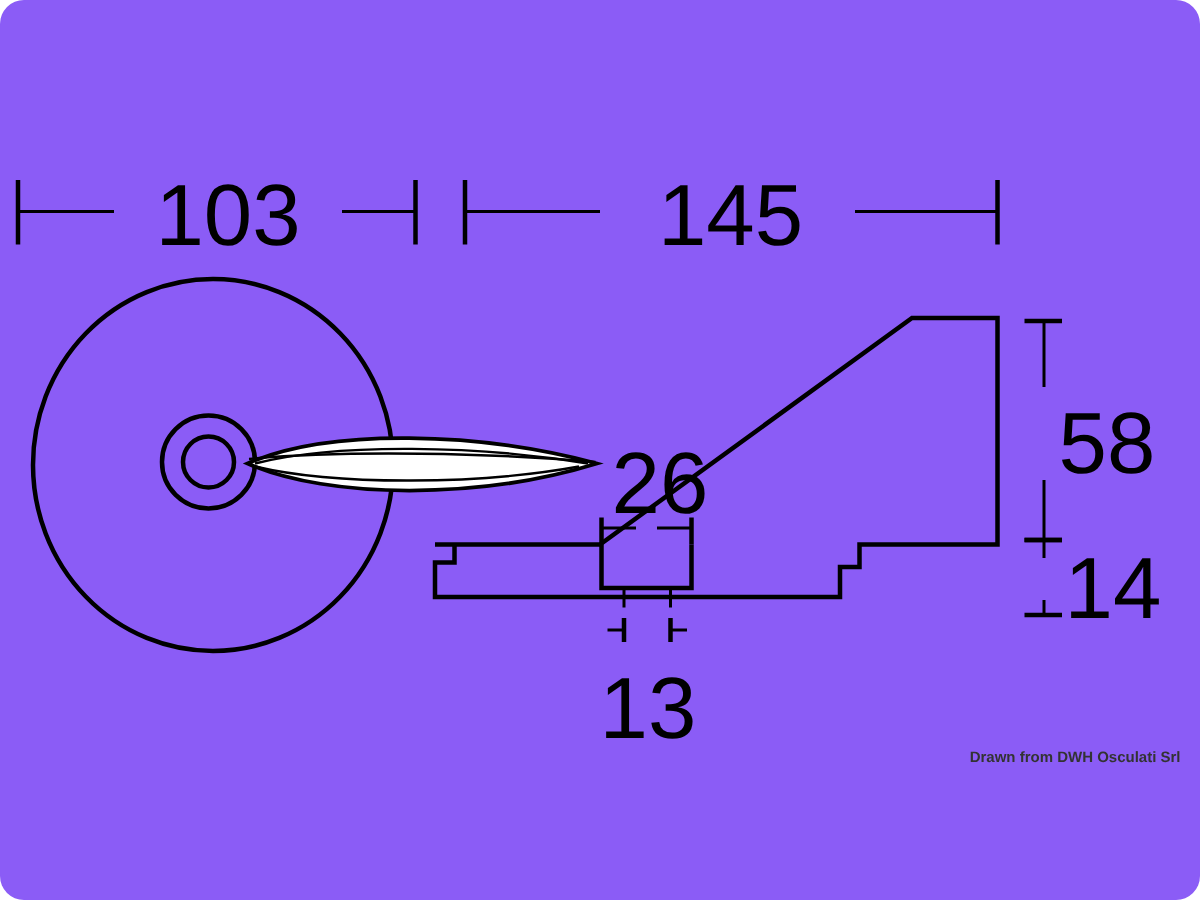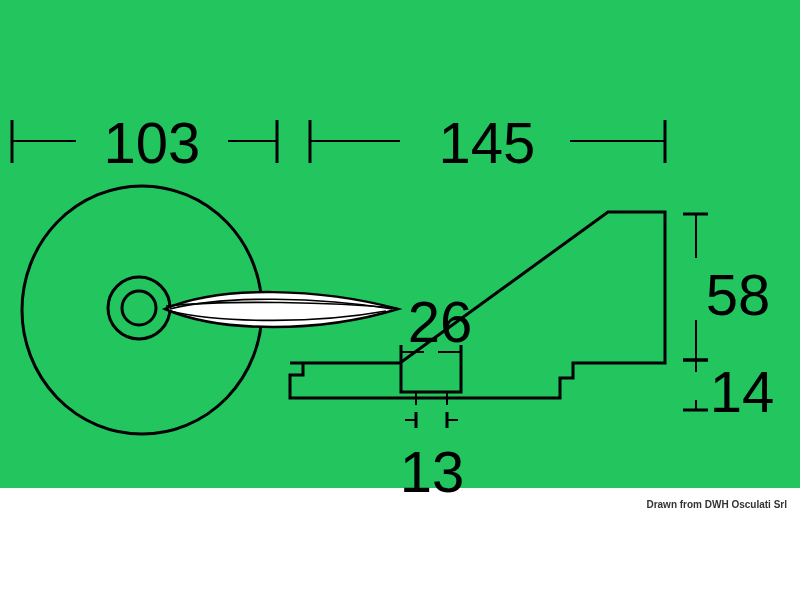--- a/index.html
+++ b/index.html
@@ -10,22 +10,23 @@
   }
   body {
     width: 800px;
     height: 600px;
     font-family: "Liberation Sans", sans-serif;
     overflow: hidden;
   }
   #drawing-root {
     position: relative;
     width: 800px;
-    height: 488px;
-    background: #22c55e;
+    height: 600px;
+    background: #8b5cf6;
+    border-radius: 16px;
   }
   svg#technical-drawing {
     display: block;
     width: 800px;
     height: 600px;
   }
   .dim-line {
     stroke: #000000;
     stroke-width: 2;
     fill: none;

